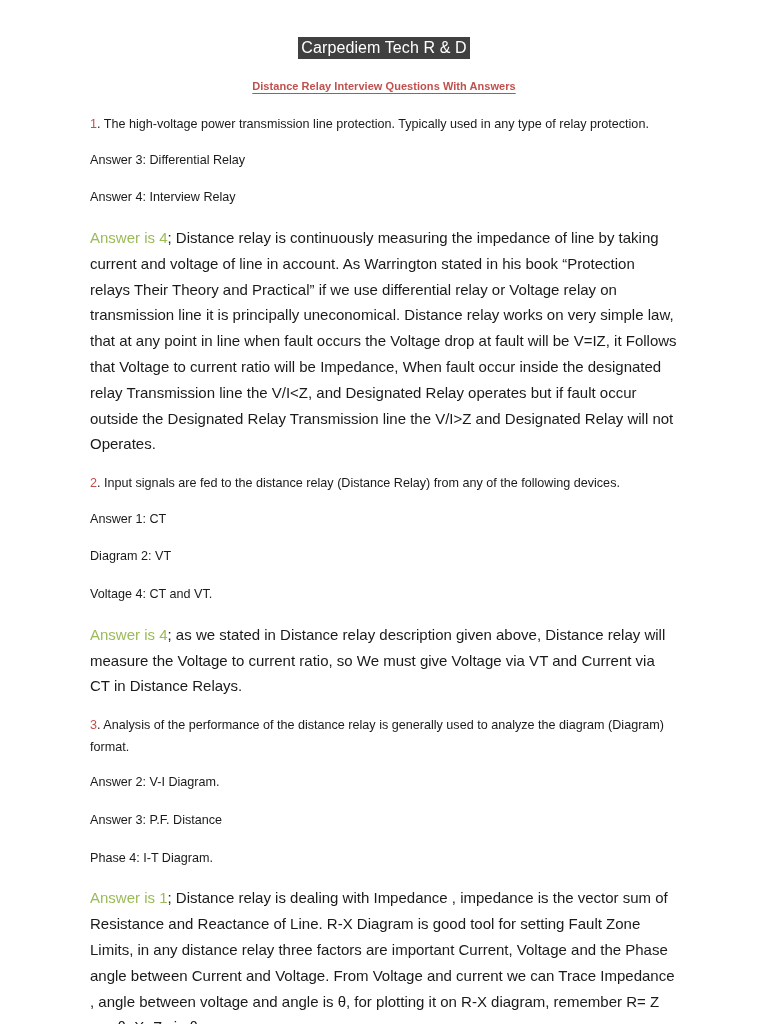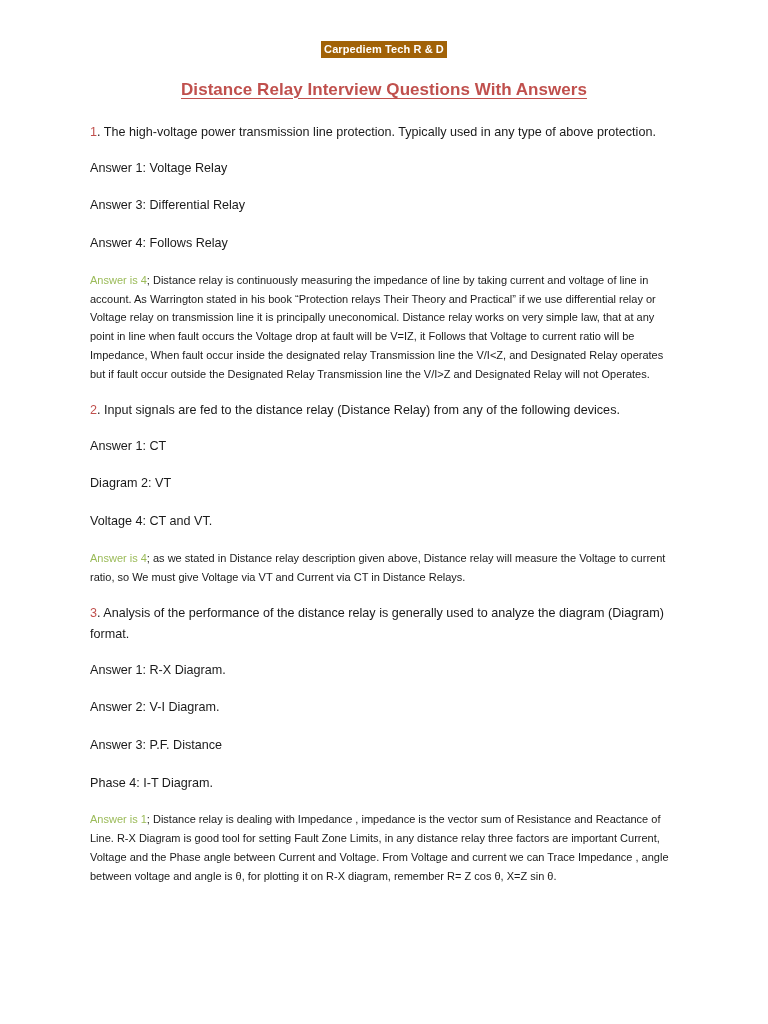--- a/index.html
+++ b/index.html
@@ -24,34 +24,34 @@
     padding: 38px 90px 0 90px;
   }
 
   
   .doc-header {
     text-align: center;
     margin: 0 0 22px 0;
     line-height: 1.25;
   }
   .doc-header .hl {
-    background: #a16207;
+    background: #404040;
     color: #ffffff;
-    font-size: 11px;
-    font-weight: 700;
+    font-size: 16px;
+    font-weight: 400;
     padding: 2px 3px 3px 3px;
     letter-spacing: 0.1px;
     white-space: nowrap;
   }
 
   
   .doc-title {
     text-align: center;
     margin: 0 0 22px 0;
-    font-size: 17px;
+    font-size: 11px;
     font-weight: bold;
     color: #c0504d;
     text-decoration: underline;
     text-underline-offset: 3px;
     letter-spacing: 0.05px;
   }
 
   
   .para {
     font-size: 12.6px;
@@ -66,50 +66,48 @@
   .ans-key {
     color: #9bbb59;
   }
   .opt {
     font-size: 12.6px;
     line-height: 1.72;
     margin: 0 0 16px 0;
     color: #1a1a1a;
   }
   .explain {
-    font-size: 11px;
+    font-size: 15px;
     line-height: 1.72;
     margin: 0 0 16px 0;
     color: #1a1a1a;
     text-align: left;
   }
 </style>
 </head>
 <body>
 
 <div class="page">
 
   <div class="doc-header">
     <span class="hl">Carpediem Tech R &amp; D</span>
   </div>
 
   <h1 class="doc-title">Distance Relay Interview Questions With Answers</h1>
 
   <div id="content">
-      <p class="para"><span class="qnum">1</span><span>. </span><span>The high-voltage power transmission line protection. Typically used in any type of above protection.</span></p>
-      <p class="opt">Answer 1: Voltage Relay</p>
+      <p class="para"><span class="qnum">1</span><span>. </span><span>The high-voltage power transmission line protection. Typically used in any type of relay protection.</span></p>
       <p class="opt">Answer 3: Differential Relay</p>
-      <p class="opt">Answer 4: Follows Relay</p>
+      <p class="opt">Answer 4: Interview Relay</p>
       <p class="explain"><span class="ans-key">Answer is 4</span><span>; Distance relay is continuously measuring the impedance of line by taking current and voltage of line in account. As Warrington stated in his book “Protection relays Their Theory and Practical” if we use differential relay or Voltage relay on transmission line it is principally uneconomical. Distance relay works on very simple law, that at any point in line when fault occurs the Voltage drop at fault will be V=IZ, it Follows that Voltage to current ratio will be Impedance, When fault occur inside the designated relay Transmission line the V/I&lt;Z, and Designated Relay operates but if fault occur outside the Designated Relay Transmission line the V/I&gt;Z and Designated Relay will not Operates.</span></p>
       <p class="para"><span class="qnum">2</span><span>. </span><span>Input signals are fed to the distance relay (Distance Relay) from any of the following devices.</span></p>
       <p class="opt">Answer 1: CT</p>
       <p class="opt">Diagram 2: VT</p>
       <p class="opt">Voltage 4: CT and VT.</p>
       <p class="explain"><span class="ans-key">Answer is 4</span><span>; as we stated in Distance relay description given above, Distance relay will measure the Voltage to current ratio, so We must give Voltage via VT and Current via CT in Distance Relays.</span></p>
       <p class="para"><span class="qnum">3</span><span>. </span><span>Analysis of the performance of the distance relay is generally used to analyze the diagram (Diagram) format.</span></p>
-      <p class="opt">Answer 1: R-X Diagram.</p>
       <p class="opt">Answer 2: V-I Diagram.</p>
       <p class="opt">Answer 3: P.F. Distance</p>
       <p class="opt">Phase 4: I-T Diagram.</p>
       <p class="explain"><span class="ans-key">Answer is 1</span><span>; Distance relay is dealing with Impedance , impedance is the vector sum of Resistance and Reactance of Line. R-X Diagram is good tool for setting Fault Zone Limits, in any distance relay three factors are important Current, Voltage and the Phase angle between Current and Voltage. From Voltage and current we can Trace Impedance , angle between voltage and angle is θ, for plotting it on R-X diagram, remember R= Z cos θ, X=Z sin θ.</span></p>
     </div>
 
 </div>
 
 </body></html>

